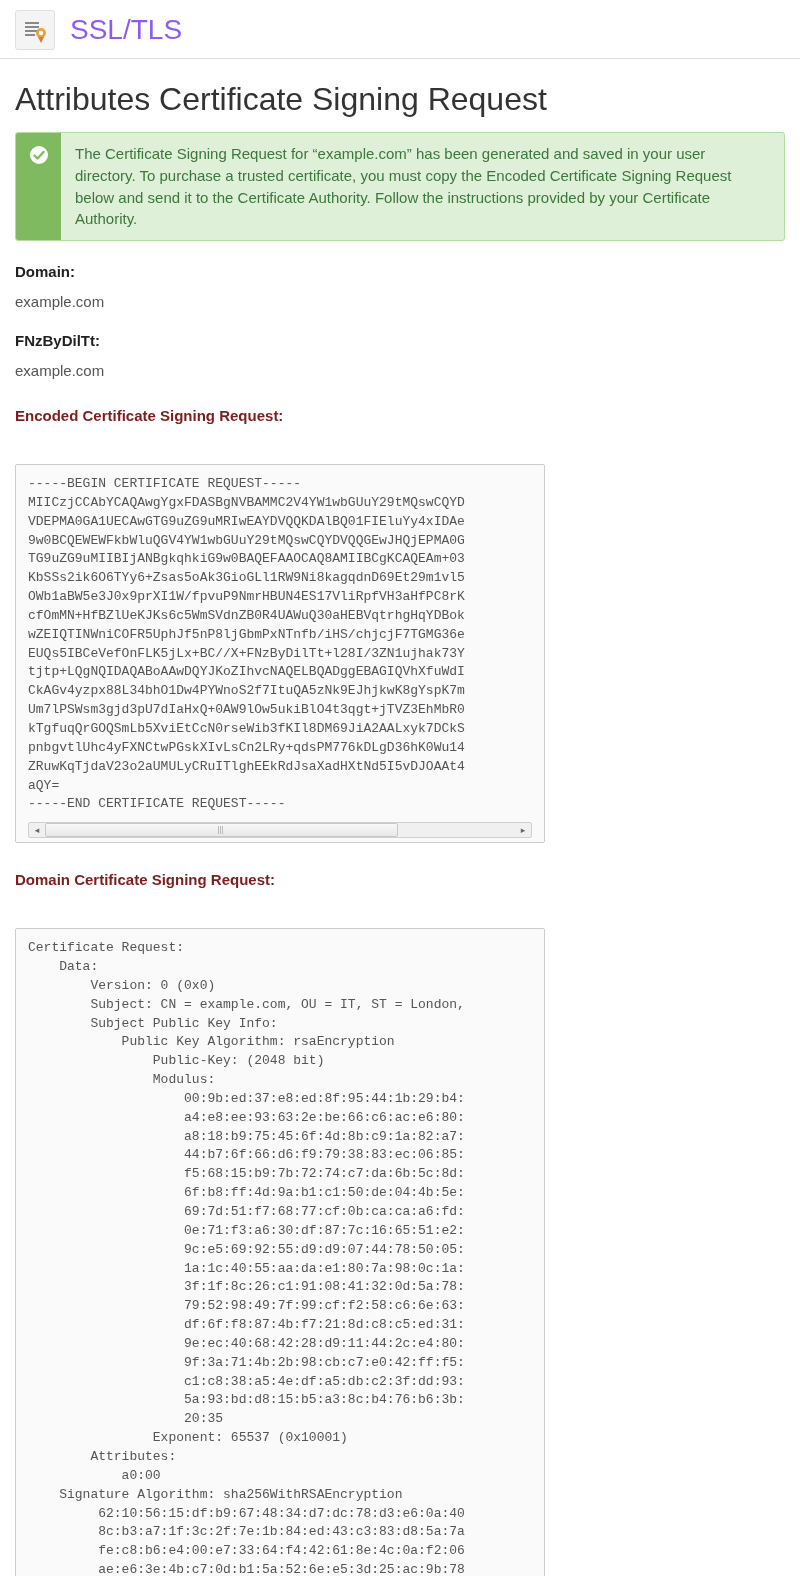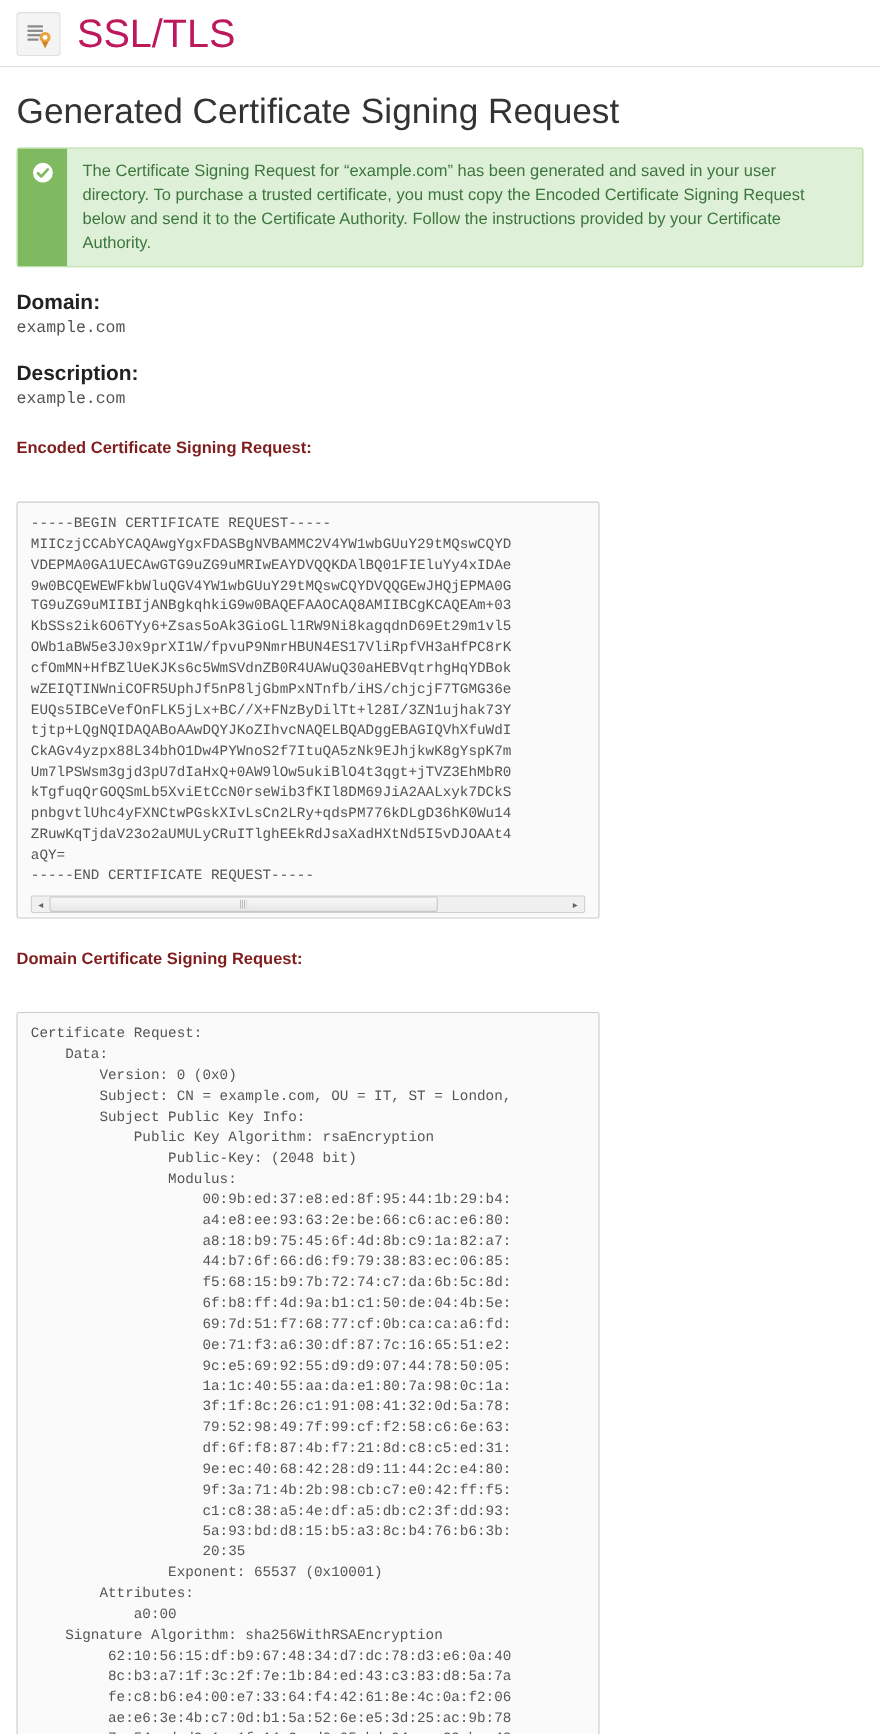--- a/index.html
+++ b/index.html
@@ -22,24 +22,24 @@
     height: 40px;
     background: #f4f4f4;
     border: 1px solid #e0e0e0;
     border-radius: 3px;
     display: flex;
     align-items: center;
     justify-content: center;
     margin-right: 15px;
   }
   .page-header h1 {
-    font-size: 36px;
+    font-size: 28px;
     font-weight: 300;
     margin: 0;
-    color: #be185d;
+    color: #8b5cf6;
   }
   .content {
     padding: 10px 15px 30px 15px;
   }
   h2.subtitle {
     font-size: 32px;
     font-weight: 300;
     margin: 12px 0 14px 0;
     color: #333;
   }
@@ -63,27 +63,26 @@
     padding: 10px 14px;
     color: #3c763d;
     font-size: 15px;
     line-height: 1.45;
     border-radius: 15px;
   }
   .field-label {
     font-weight: 700;
     color: #222;
     margin-top: 22px;
-    font-size: 19px;
+    font-size: 15px;
   }
   .field-value {
     color: #555;
     font-size: 15px;
-    margin-top: 3px;
-    font-family: Liberation Mono, monospace;
+    margin-top: 13px;
   }
   .section-label {
     font-weight: 700;
     color: #7f1d1d;
     margin-top: 28px;
     font-size: 15px;
     margin-bottom: 6px;
   }
   .code-box {
     border: 1px solid #ccc;
@@ -159,36 +158,36 @@
       <rect x="3" y="17" width="10" height="2" fill="#888"></rect>
       <circle cx="19" cy="16" r="5" fill="#e8a33d"></circle>
       <circle cx="19" cy="16" r="2.2" fill="#fff"></circle>
       <path d="M16 20 L19 26 L22 20 Z" fill="#d0802a"></path>
     </svg>
   </div>
   <h1>SSL/TLS</h1>
 </div>
 
 <div class="content">
-  <h2 class="subtitle">Generated Certificate Signing Request</h2>
+  <h2 class="subtitle">Attributes Certificate Signing Request</h2>
 
   <div class="alert">
     <div class="alert-icon">
       <svg width="20" height="20" viewBox="0 0 20 20">
         <circle cx="10" cy="10" r="9" fill="#fff"></circle>
         <path d="M5.5 10.5 L8.5 13.5 L14.5 7" stroke="#7fb960" stroke-width="2.4" fill="none" stroke-linecap="round" stroke-linejoin="round"></path>
       </svg>
     </div>
     <div class="alert-body">The Certificate Signing Request for “example.com” has been generated and saved in your user directory. To purchase a trusted certificate, you must copy the Encoded Certificate Signing Request below and send it to the Certificate Authority. Follow the instructions provided by your Certificate Authority.</div>
   </div>
 
   <div class="field-label">Domain:</div>
   <div class="field-value">example.com</div>
 
-  <div class="field-label">Description:</div>
+  <div class="field-label">FNzByDilTt:</div>
   <div class="field-value">example.com</div>
 
   <div class="section-label">Encoded Certificate Signing Request:</div>
   <div class="code-box">
     <pre>-----BEGIN CERTIFICATE REQUEST-----
 MIICzjCCAbYCAQAwgYgxFDASBgNVBAMMC2V4YW1wbGUuY29tMQswCQYD
 VDEPMA0GA1UECAwGTG9uZG9uMRIwEAYDVQQKDAlBQ01FIEluYy4xIDAe
 9w0BCQEWEWFkbWluQGV4YW1wbGUuY29tMQswCQYDVQQGEwJHQjEPMA0G
 TG9uZG9uMIIBIjANBgkqhkiG9w0BAQEFAAOCAQ8AMIIBCgKCAQEAm+03
 KbSSs2ik6O6TYy6+Zsas5oAk3GioGLl1RW9Ni8kagqdnD69Et29m1vl5

